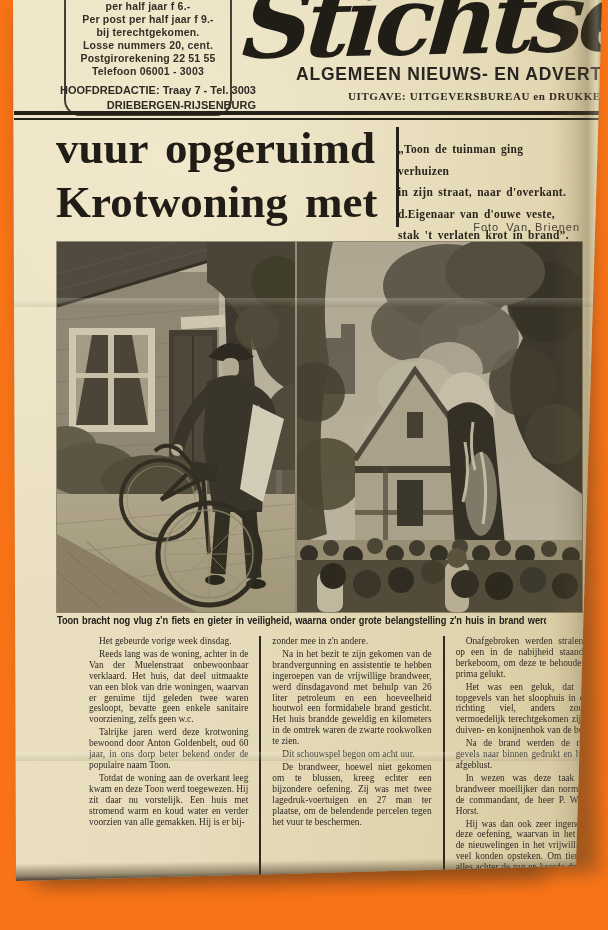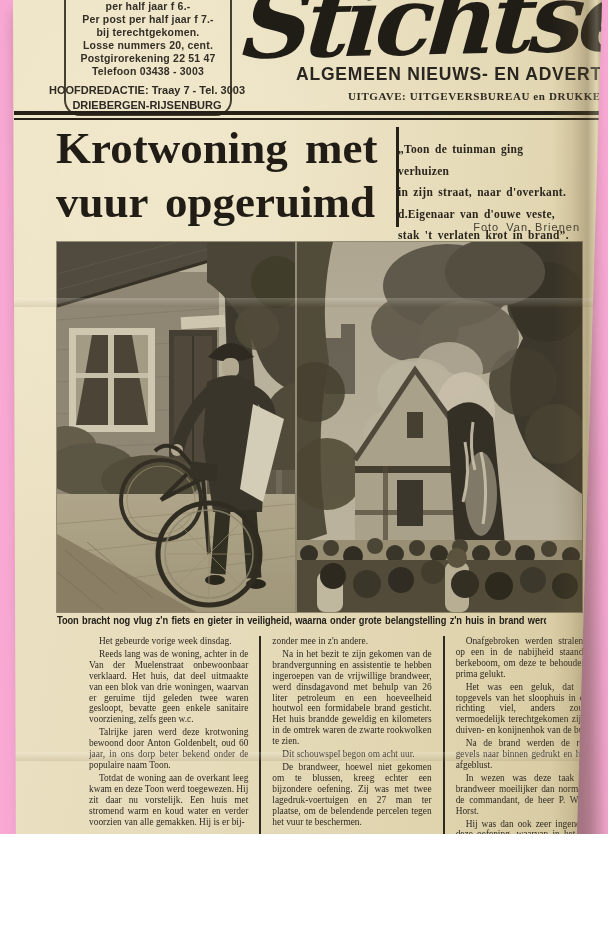--- a/index.html
+++ b/index.html
@@ -1,16 +1,16 @@
 <!DOCTYPE html>
 <html><head>
 <meta charset="utf-8">
 <style>
   html,body{margin:0;padding:0;background:#ffffff;}
-  .stage{position:relative;width:608px;height:834px;background:#f9a8d4;overflow:hidden;
+  .stage{position:relative;width:608px;height:930px;background:#f97316;overflow:hidden;
          font-family:"Liberation Serif", serif;}
   
   .paper-shadow{position:absolute;left:22px;top:8px;width:572px;height:868px;
     background:rgba(70,58,38,.48);filter:blur(9px);transform:rotate(-.6deg);}
   .paper-shadow2{position:absolute;left:40px;top:866px;width:505px;height:16px;
     background:rgba(40,32,18,.42);filter:blur(10px);transform:rotate(-.8deg);}
   
   .paper{position:absolute;left:0;top:0;width:608px;height:886px;
     clip-path:polygon(13px 0px,602px 0px,576px 866px,16px 881px);
     background:
@@ -23,21 +23,21 @@
   .crease{position:absolute;left:0;width:100%;height:9px;
     background:linear-gradient(rgba(255,255,245,.20),rgba(100,85,55,.13));}
   .bottom-edge{position:absolute;left:8px;top:860px;width:592px;height:26px;
     background:linear-gradient(180deg,rgba(90,75,50,0) 0%,rgba(70,58,38,.5) 45%,#3a3022 72%,#2b2416 100%);
     transform:rotate(-.7deg);}
   
   .sub-box{position:absolute;left:64px;top:-42px;width:164px;height:114px;
     border:2px solid #464032;border-radius:16px;padding-top:40px;box-sizing:content-box;
     text-align:center;font-family:"Liberation Sans",sans-serif;font-weight:bold;
     font-size:10.5px;line-height:13px;letter-spacing:.2px;color:#332e26;}
-  .editorial{position:absolute;left:38px;top:83px;width:218px;text-align:center;
+  .editorial{position:absolute;left:38px;top:83px;width:218px;text-align:right;
     font-family:"Liberation Sans",sans-serif;font-weight:bold;font-size:11px;
     line-height:15px;color:#2e2a23;}
   .logo{position:absolute;left:244px;top:-36px;font-family:"DejaVu Serif",serif;
     font-style:italic;font-weight:bold;font-size:96px;letter-spacing:-6px;color:#201d17;
     transform:skewX(-6deg) rotate(-1.2deg);white-space:nowrap;}
   .tagline{position:absolute;left:296px;top:64px;font-family:"Liberation Sans",sans-serif;
     font-weight:bold;font-size:17.5px;letter-spacing:.8px;white-space:nowrap;color:#292520;}
   .publisher{position:absolute;left:348px;top:90px;font-weight:bold;font-size:11px;
     letter-spacing:.6px;white-space:nowrap;color:#2e2a22;}
   .rule-a{position:absolute;left:14px;top:111px;width:588px;height:4px;background:#262118;}
@@ -72,42 +72,42 @@
 <body>
 
 <div class="stage">
   <div class="paper-shadow"></div>
   <div class="paper-shadow2"></div>
 
   <div class="paper">
 
     <div class="sub-box">
         <div>per half jaar f 6.-</div>
-        <div>Per post per half jaar f 7.-</div>
+        <div>Per post per half jaar f 9.-</div>
         <div>bij terechtgekomen.</div>
         <div>Losse nummers 20, cent.</div>
-        <div>Postgirorekening  22 51 47</div>
-        <div>Telefoon 03438 - 3003</div>
+        <div>Postgirorekening  22 51 55</div>
+        <div>Telefoon 06001 - 3003</div>
       </div>
 
     <div class="editorial">
       <div>HOOFDREDACTIE: Traay 7 - Tel. 3003</div>
       <div>DRIEBERGEN-RIJSENBURG</div>
     </div>
 
     <div class="logo">Stichtse</div>
     <div class="tagline">ALGEMEEN NIEUWS- EN ADVERT</div>
     <div class="publisher">UITGAVE: UITGEVERSBUREAU en DRUKKE</div>
 
     <div class="rule-a"></div>
     <div class="rule-b"></div>
 
     <div class="headline">
+      <div>vuur opgeruimd</div>
       <div>Krotwoning met</div>
-      <div>vuur opgeruimd</div>
     </div>
     <div class="head-rule-v"></div>
     <div class="quote">
         <div>„Toon de tuinman ging verhuizen</div>
         <div>in zijn straat, naar d'overkant.</div>
         <div>d.Eigenaar van d'ouwe veste,</div>
         <div>stak 't verlaten krot in brand”.</div>
       </div>
     <div class="photo-credit">Foto Van Brienen</div>
 

